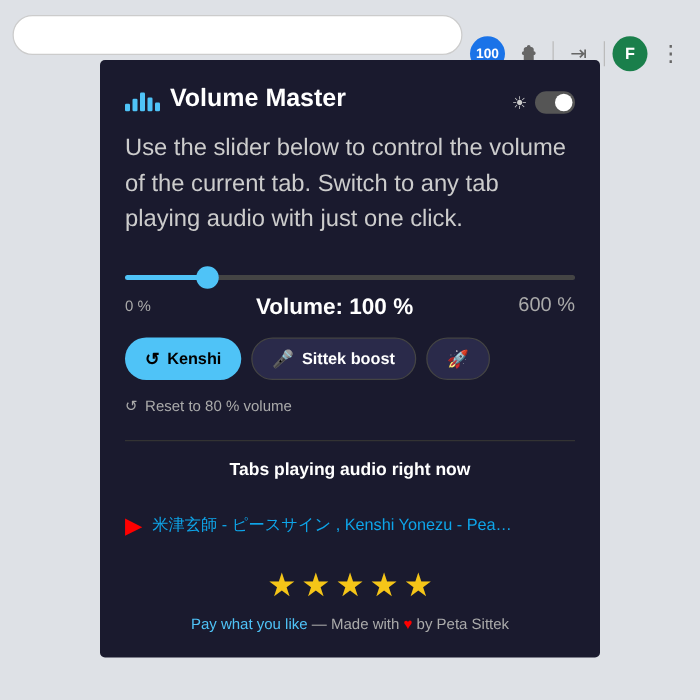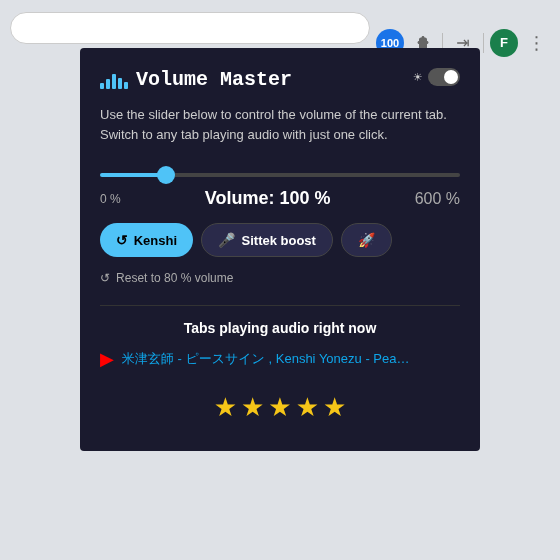--- a/index.html
+++ b/index.html
@@ -84,24 +84,23 @@
       margin: 0 auto;
       border-radius: 4px;
       padding: 20px;
       color: #fff;
       position: relative;
     }
 
     
     .popup-header {
       display: flex;
-      align-items: flex-start;
+      align-items: flex-end;
       justify-content: space-between;
       margin-bottom: 14px;
-      font-family: Liberation Mono, monospace;
     }
     .popup-title-area {
       display: flex;
       align-items: center;
       gap: 8px;
     }
     .sound-bars {
       display: flex;
       align-items: flex-end;
       gap: 2px;
@@ -141,21 +140,21 @@
       height: 14px;
       background: #fff;
       border-radius: 50%;
       position: absolute;
       top: 2px;
       right: 2px;
     }
 
     
     .popup-desc {
-      font-size: 13px;
+      font-size: 19px;
       color: #ccc;
       line-height: 1.5;
       margin-bottom: 20px;
     }
 
     
     .slider-section {
       margin-bottom: 8px;
     }
     .slider-container {
@@ -257,21 +256,21 @@
       background: #333;
       margin-bottom: 14px;
     }
 
     
     .tabs-title {
       font-weight: bold;
       font-size: 14px;
       text-align: center;
       color: #fff;
-      margin-bottom: 6px;
+      margin-bottom: 20px;
     }
     .tab-item {
       display: flex;
       align-items: center;
       gap: 8px;
       padding: 6px 0;
       cursor: pointer;
     }
     .yt-icon {
       color: red;
@@ -395,14 +394,17 @@
   </div>
 
   <div class="stars-row">
     <span class="star">★</span>
     <span class="star">★</span>
     <span class="star">★</span>
     <span class="star">★</span>
     <span class="star">★</span>
   </div>
 
+  <div class="footer">
+    <a href="#">Pay what you like</a><span> — Made with </span><span class="heart">♥</span><span class="footer-author"> by Peta Sittek</span>
+  </div>
 
 </div>
 
 </body></html>

